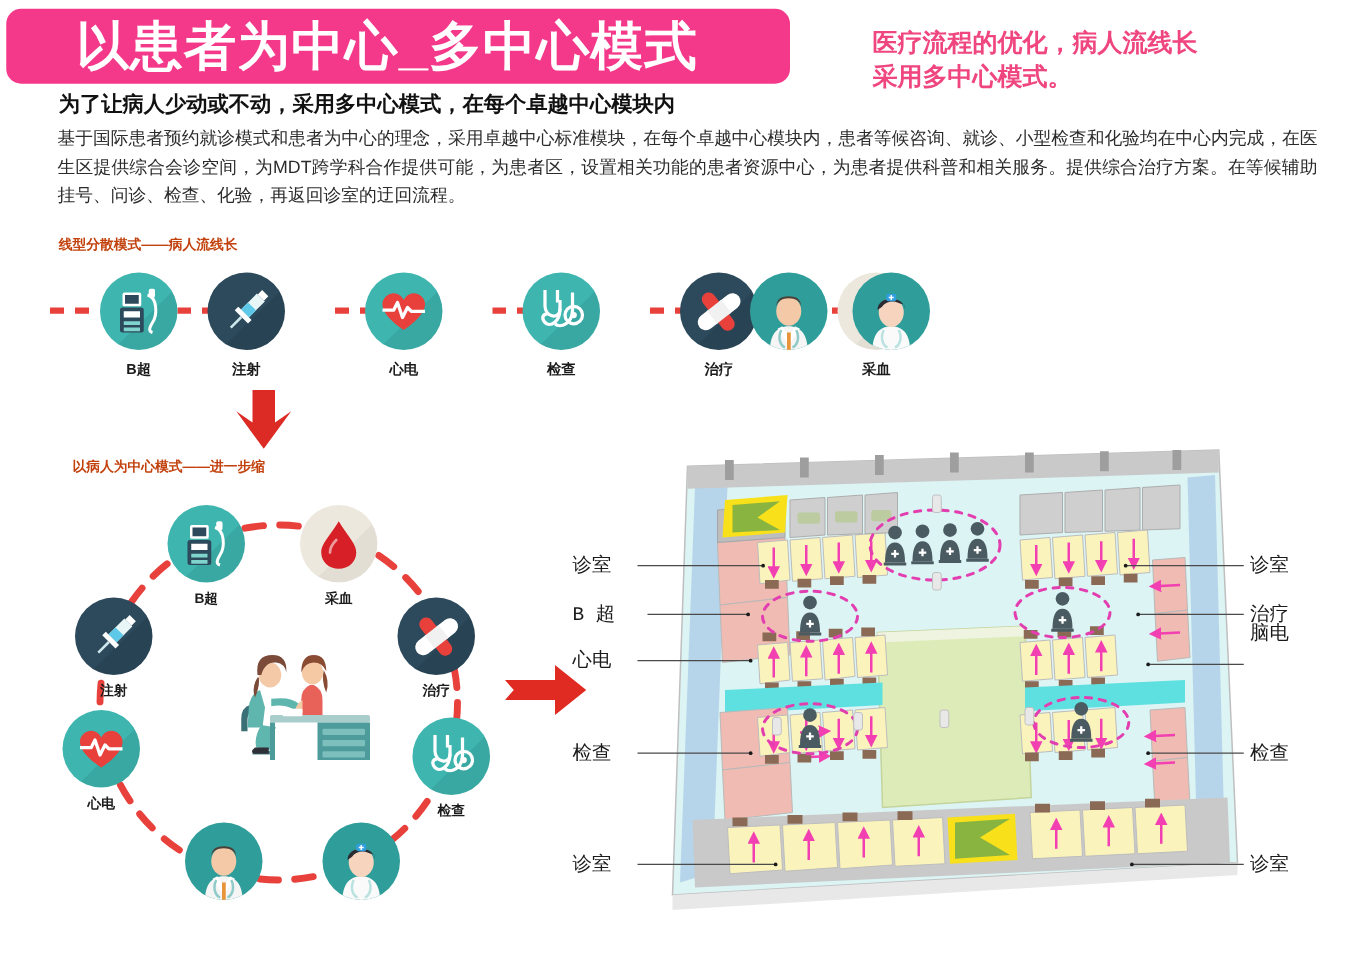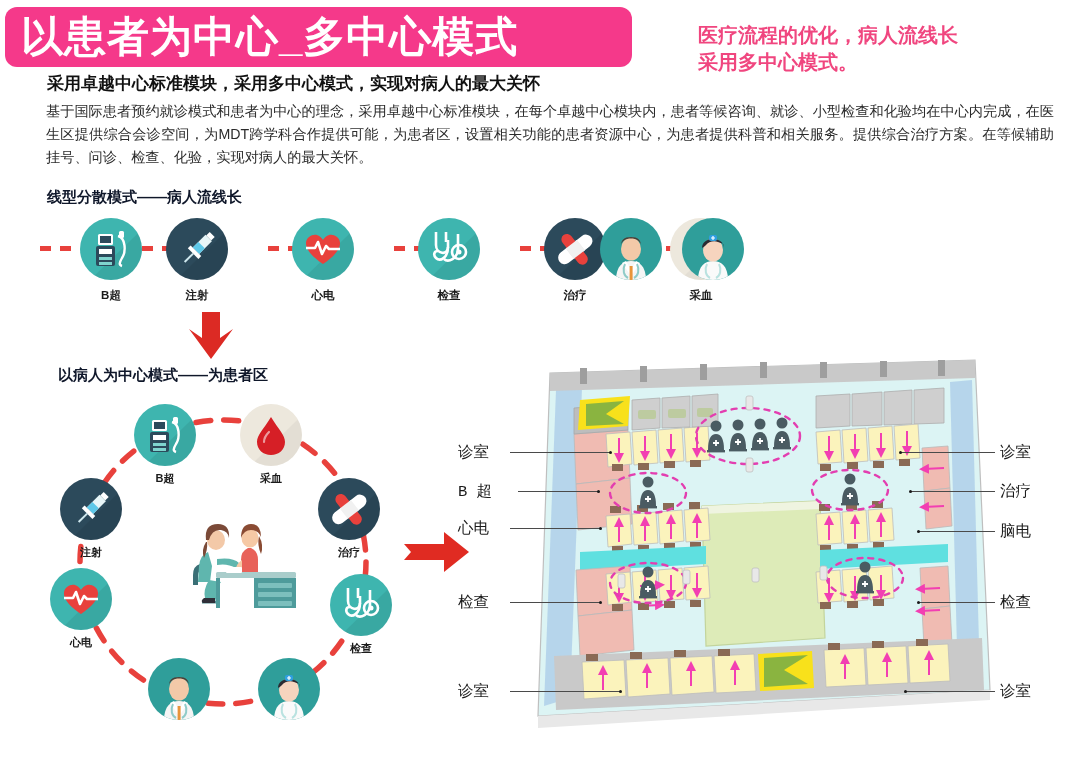--- a/index.html
+++ b/index.html
@@ -13,40 +13,40 @@
   .page{position:relative;width:1080px;height:763px;}
 
   
   .title-banner{
     position:absolute;left:5px;top:7px;width:627px;height:60px;
     background:#F5398A;border-radius:12px;
     display:flex;align-items:center;
   }
   .title-banner .t{
     color:#ffffff;font-size:42px;font-weight:bold;letter-spacing:1px;
-    padding-left:16px;line-height:1;white-space:nowrap;
+    padding-left:16px;line-height:1;white-space:nowrap;margin-left:40px;
   }
   .header-right{
     position:absolute;left:698px;top:22px;width:360px;
     color:#F0467F;font-size:20px;font-weight:bold;line-height:1.35;
   }
   .header-right .hr-line{display:block;white-space:nowrap;}
 
   .sub-head{
     position:absolute;left:47px;top:72px;
     font-size:17px;font-weight:bold;color:#111;white-space:nowrap;
   }
   .body-par{
     position:absolute;left:46px;top:100px;width:1008px;
     font-size:14.2px;color:#2b2b2b;line-height:1.62;text-align:justify;
   }
 
   
   .sec-head{
-    position:absolute;font-size:15px;font-weight:bold;color:#0f172a;
+    position:absolute;font-size:11px;font-weight:bold;color:#c2410c;
     white-space:nowrap;
     text-align:right;
   }
   #sec-linear{left:47px;top:188px;}
   #sec-centric{left:58px;top:366px;}
 
   
   .linear-row{position:absolute;left:40px;top:218px;width:720px;height:90px;}
   .node{position:absolute;top:0;width:62px;text-align:center;}
   .circ{
@@ -103,22 +103,22 @@
 
   <div class="title-banner">
     <span class="t">以患者为中心_多中心模式</span>
   </div>
 
   <div class="header-right">
     <span class="hr-line">医疗流程的优化，病人流线长</span>
     <span class="hr-line">采用多中心模式。</span>
   </div>
 
-  <div class="sub-head">采用卓越中心标准模块，采用多中心模式，实现对病人的最大关怀</div>
-  <div class="body-par">基于国际患者预约就诊模式和患者为中心的理念，采用卓越中心标准模块，在每个卓越中心模块内，患者等候咨询、就诊、小型检查和化验均在中心内完成，在医生区提供综合会诊空间，为MDT跨学科合作提供可能，为患者区，设置相关功能的患者资源中心，为患者提供科普和相关服务。提供综合治疗方案。在等候辅助挂号、问诊、检查、化验，实现对病人的最大关怀。</div>
+  <div class="sub-head">为了让病人少动或不动，采用多中心模式，在每个卓越中心模块内</div>
+  <div class="body-par">基于国际患者预约就诊模式和患者为中心的理念，采用卓越中心标准模块，在每个卓越中心模块内，患者等候咨询、就诊、小型检查和化验均在中心内完成，在医生区提供综合会诊空间，为MDT跨学科合作提供可能，为患者区，设置相关功能的患者资源中心，为患者提供科普和相关服务。提供综合治疗方案。在等候辅助挂号、问诊、检查、化验，再返回诊室的迂回流程。</div>
 
   <div class="sec-head" id="sec-linear">线型分散模式——病人流线长</div>
 
   <div class="linear-row">
 
     <div class="dashline" style="left:0px;width:32px;"></div>
     <div class="dashline" style="left:102px;width:56px;"></div>
     <div class="dashline" style="left:228px;width:56px;"></div>
     <div class="dashline" style="left:354px;width:56px;"></div>
     <div class="dashline" style="left:480px;width:56px;"></div>
@@ -245,21 +245,21 @@
     </span>
     <span class="lbl"></span>
   </div>
 
   <div class="down-arrow">
     <svg viewBox="0 0 46 48" width="46" height="48">
       <path d="M14 0 H32 V26 L45 17 L23 47 L1 17 L14 26Z" fill="#DC2A24"></path>
     </svg>
   </div>
 
-  <div class="sec-head" id="sec-centric">以病人为中心模式——为患者区</div>
+  <div class="sec-head" id="sec-centric">以病人为中心模式——进一步缩</div>
 
   <div class="circle-diagram">
 
     <svg style="position:absolute;left:0;top:0" width="390" height="340">
       <ellipse cx="193" cy="166" rx="143" ry="142" fill="none" stroke="#E8413C" stroke-width="5.5" stroke-dasharray="15 13" stroke-linecap="round"></ellipse>
     </svg>
 
     <div class="center-illus">
       <svg viewBox="0 0 116 95" width="116" height="95">
 
@@ -730,21 +730,21 @@
   <div class="leader-dot" style="left:619px;top:690px;"></div>
 
   <div class="fp-label" style="left:1000px;top:442px;">诊室</div>
   <div class="leader" style="left:900px;top:452px;width:95px;"></div>
   <div class="leader-dot" style="left:899px;top:451px;"></div>
 
   <div class="fp-label" style="left:1000px;top:481px;">治疗</div>
   <div class="leader" style="left:910px;top:491px;width:85px;"></div>
   <div class="leader-dot" style="left:909px;top:490px;"></div>
 
-  <div class="fp-label" style="left:1000px;top:521px;font-family:Liberation Serif, serif;">脑电</div>
+  <div class="fp-label" style="left:1000px;top:496px;font-family:Liberation Serif, serif;">脑电</div>
   <div class="leader" style="left:918px;top:531px;width:77px;"></div>
   <div class="leader-dot" style="left:917px;top:530px;"></div>
 
   <div class="fp-label" style="left:1000px;top:592px;">检查</div>
   <div class="leader" style="left:918px;top:602px;width:77px;"></div>
   <div class="leader-dot" style="left:917px;top:601px;"></div>
 
   <div class="fp-label" style="left:1000px;top:681px;">诊室</div>
   <div class="leader" style="left:905px;top:691px;width:90px;"></div>
   <div class="leader-dot" style="left:904px;top:690px;"></div>

